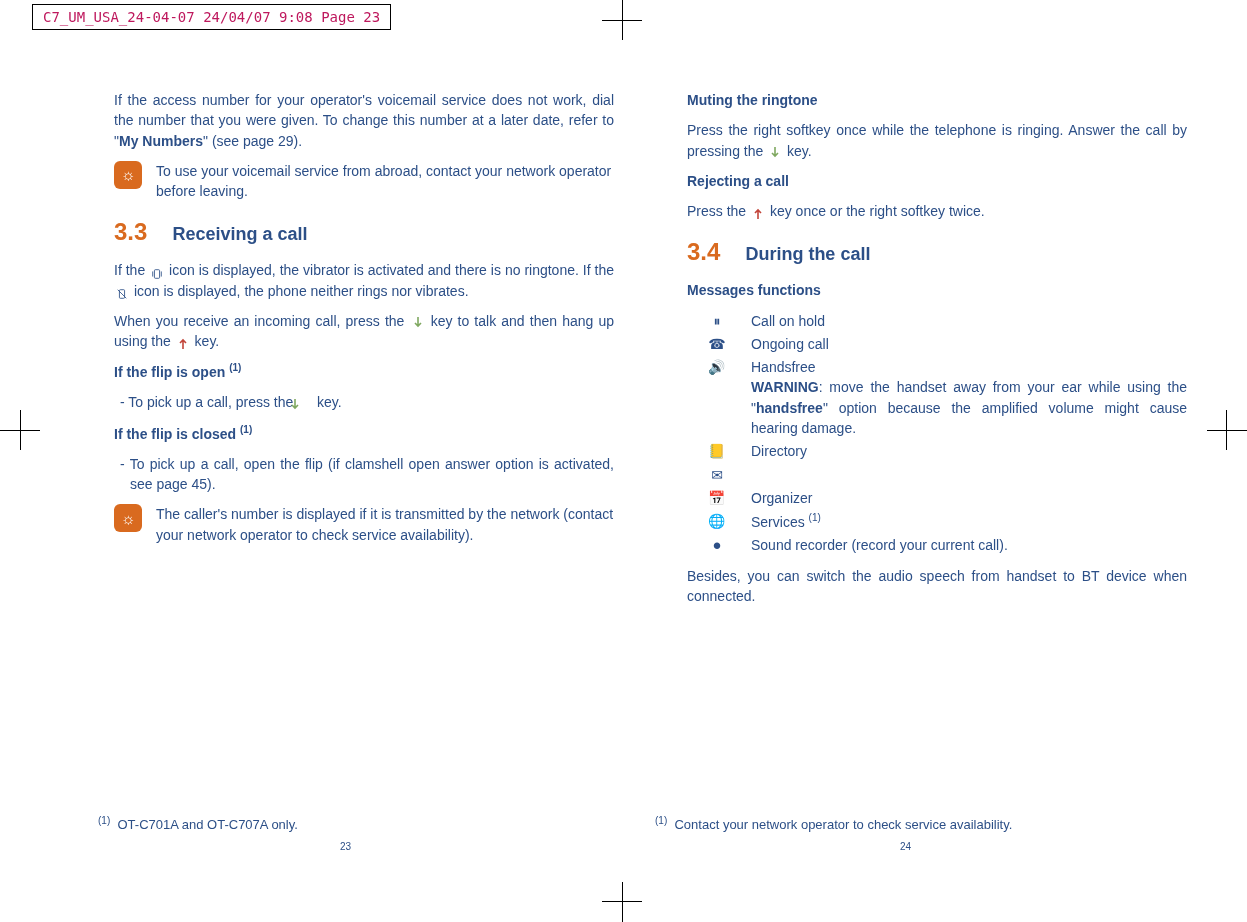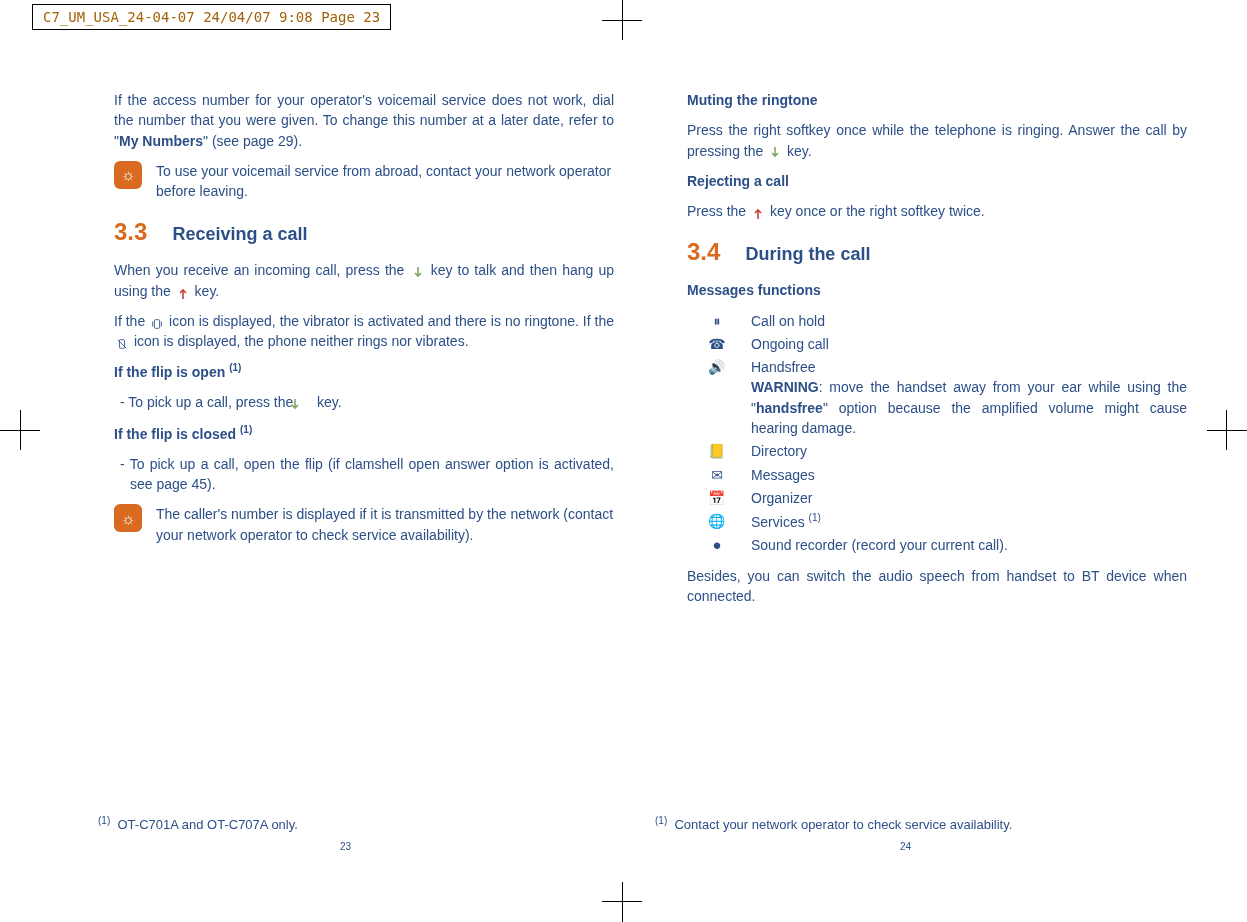--- a/index.html
+++ b/index.html
@@ -14,21 +14,21 @@
     font-size: 14px;
   }
   .print-header {
     position: absolute;
     top: 4px;
     left: 32px;
     border: 1px solid #000;
     padding: 4px 10px;
     font-family: monospace;
     font-size: 14px;
-    color: #a16207;
+    color: #be185d;
     background: #fff;
   }
   .crop-top {
     position: absolute;
     top: 0;
     left: 622px;
     width: 1px;
     height: 40px;
     border-left: 1px solid #000;
   }
@@ -182,37 +182,37 @@
       <div class="tip-icon">☼</div>
       <div>To use your voicemail service from abroad, contact your network operator before leaving.</div>
     </div>
 
     <h2>
       <span class="sec-num">3.3</span>
       <span class="sec-title">Receiving a call</span>
     </h2>
 
     <p>
-      <span>When you receive an incoming call, press the </span><span class="inline-icon"><svg viewBox="0 0 12 14">
-            <path d="M6 1 L6 10 M3 7 L6 10 L9 7" stroke="#7fa860" stroke-width="1.6" fill="none"></path>
-          </svg></span><span> key to talk and then hang up using the </span><span class="inline-icon"><svg viewBox="0 0 12 14">
-            <path d="M6 13 L6 4 M3 7 L6 4 L9 7" stroke="#c2453a" stroke-width="1.6" fill="none"></path>
-          </svg></span><span> key.</span>
-    </p>
-
-    <p>
       <span>If the </span><span class="inline-icon"><svg viewBox="0 0 14 14">
             <rect x="4" y="2" width="6" height="10" rx="1" stroke="#2c4f87" fill="none"></rect>
             <path d="M2 4 L2 10 M12 4 L12 10" stroke="#2c4f87"></path>
           </svg></span><span> icon is displayed, the vibrator is activated and there is no ringtone. If the </span><span class="inline-icon"><svg viewBox="0 0 14 14">
             <rect x="4" y="2" width="6" height="10" rx="1" stroke="#2c4f87" fill="none"></rect>
             <path d="M2 2 L12 12" stroke="#2c4f87"></path>
           </svg></span><span> icon is displayed, the phone neither rings nor vibrates.</span>
     </p>
 
+    <p>
+      <span>When you receive an incoming call, press the </span><span class="inline-icon"><svg viewBox="0 0 12 14">
+            <path d="M6 1 L6 10 M3 7 L6 10 L9 7" stroke="#7fa860" stroke-width="1.6" fill="none"></path>
+          </svg></span><span> key to talk and then hang up using the </span><span class="inline-icon"><svg viewBox="0 0 12 14">
+            <path d="M6 13 L6 4 M3 7 L6 4 L9 7" stroke="#c2453a" stroke-width="1.6" fill="none"></path>
+          </svg></span><span> key.</span>
+    </p>
+
     <p class="bold">
       <span>If the flip is open </span><span class="sup">(1)</span>
     </p>
 
     <p class="indent-list">
       <span>-  To pick up a call, press the </span><span class="inline-icon"><svg viewBox="0 0 12 14">
             <path d="M6 1 L6 10 M3 7 L6 10 L9 7" stroke="#7fa860" stroke-width="1.6" fill="none"></path>
           </svg></span><span> key.</span>
     </p>
 
@@ -265,21 +265,20 @@
         <span>Handsfree</span><br>
         <span class="bold">WARNING</span><span>: move the handset away from your ear while using the "</span><span class="bold">handsfree</span><span>" option because the amplified volume might cause hearing damage.</span>
       </div>
     </div>
     <div class="func-row">
       <div class="func-icon">📒</div>
       <div class="func-text">Directory</div>
     </div>
     <div class="func-row">
       <div class="func-icon">✉</div>
-      <div class="func-text">Messages</div>
     </div>
     <div class="func-row">
       <div class="func-icon">📅</div>
       <div class="func-text">Organizer</div>
     </div>
     <div class="func-row">
       <div class="func-icon">🌐</div>
       <div class="func-text">
         <span>Services </span><span class="sup">(1)</span>
       </div>

